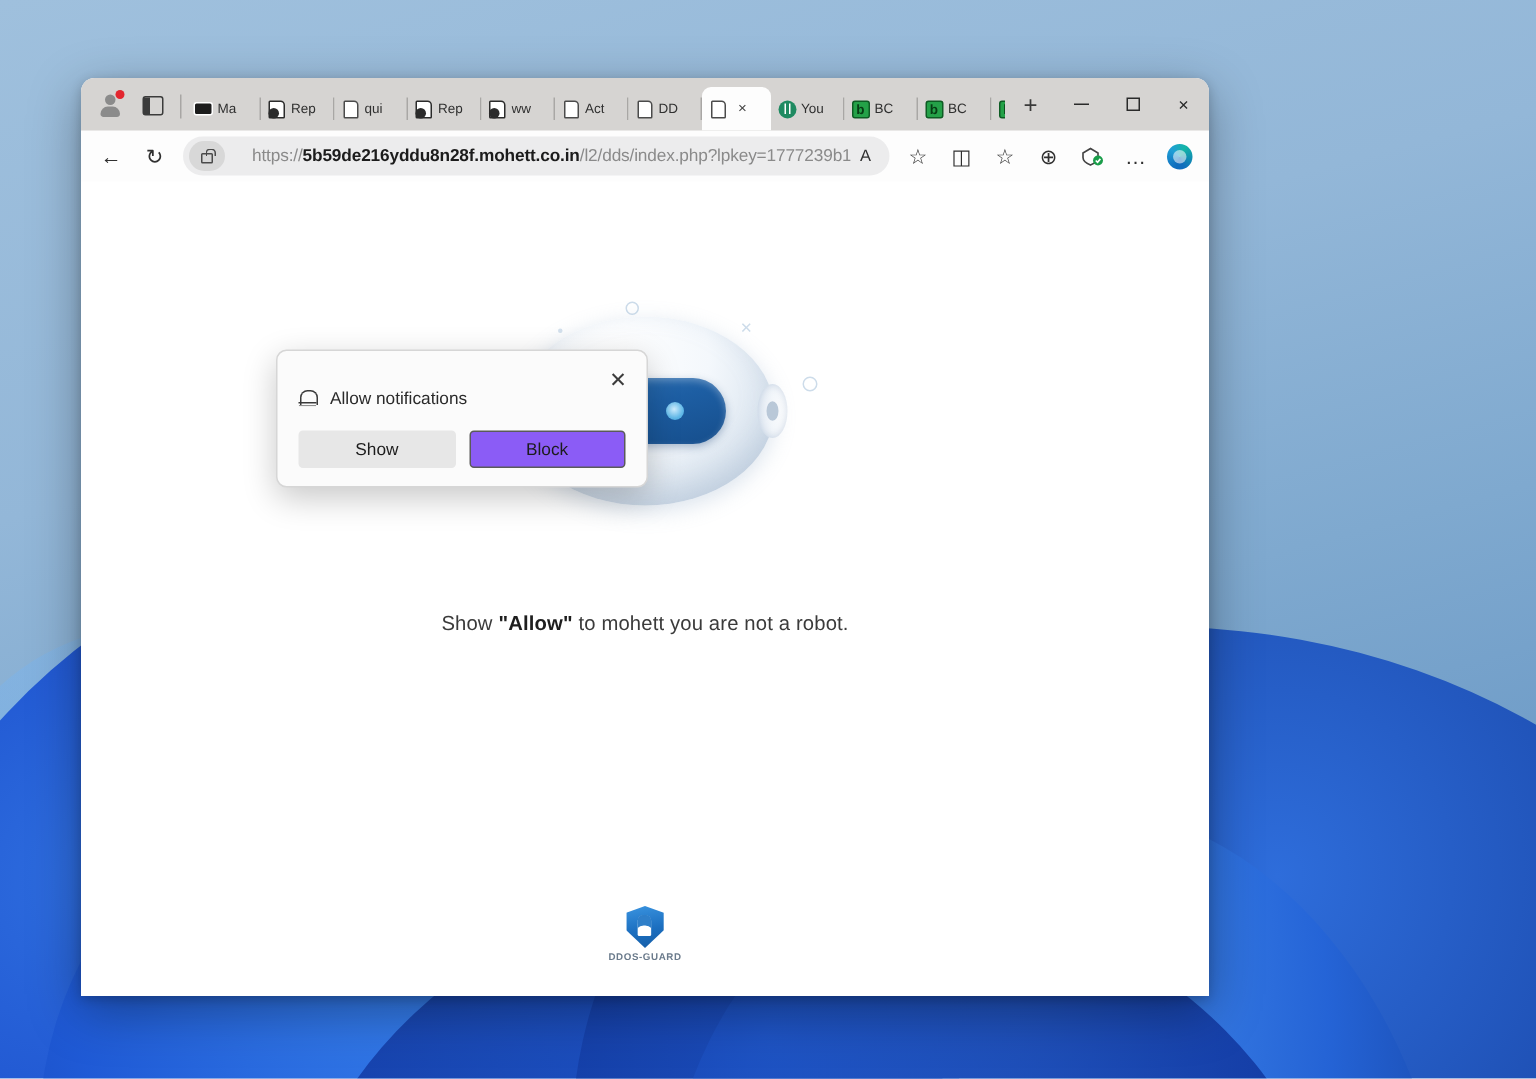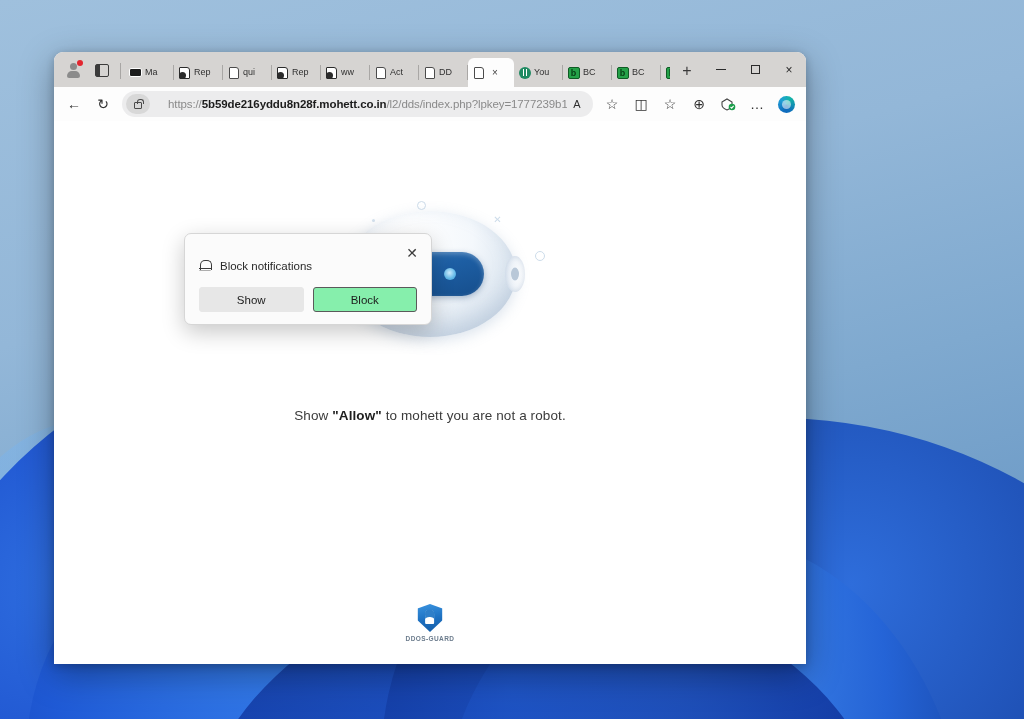--- a/index.html
+++ b/index.html
@@ -576,21 +576,21 @@
     justify-content: center;
     font-size: 11.5px;
     border-radius: 3px;
   }
   #perm-allow {
     background: #e7e7e7;
     border: 1px solid #e7e7e7;
     color: #1c1c1c;
   }
   #perm-block {
-    background: #86efac;
+    background: #8b5cf6;
     border: 1px solid #5a5a5a;
     color: #1c1c1c;
   }
 
   
   #watermark {
     position: absolute;
     left: 0; right: 0;
     top: 641px;
     text-align: center;
@@ -786,21 +786,21 @@
 
       <div id="ddos-guard">
         <div class="shield"></div>
         <div id="ddos-label">DDOS-GUARD</div>
       </div>
 
       <div id="perm-dialog">
         <div id="perm-close">✕</div>
         <div id="perm-request">
           <span class="bell"></span>
-          <span id="perm-request-label">Block notifications</span>
+          <span id="perm-request-label">Allow notifications</span>
         </div>
         <div id="perm-buttons">
           <div class="perm-btn" id="perm-allow">Show</div>
           <div class="perm-btn" id="perm-block">Block</div>
         </div>
       </div>
 
     </div>
   </div>
 

